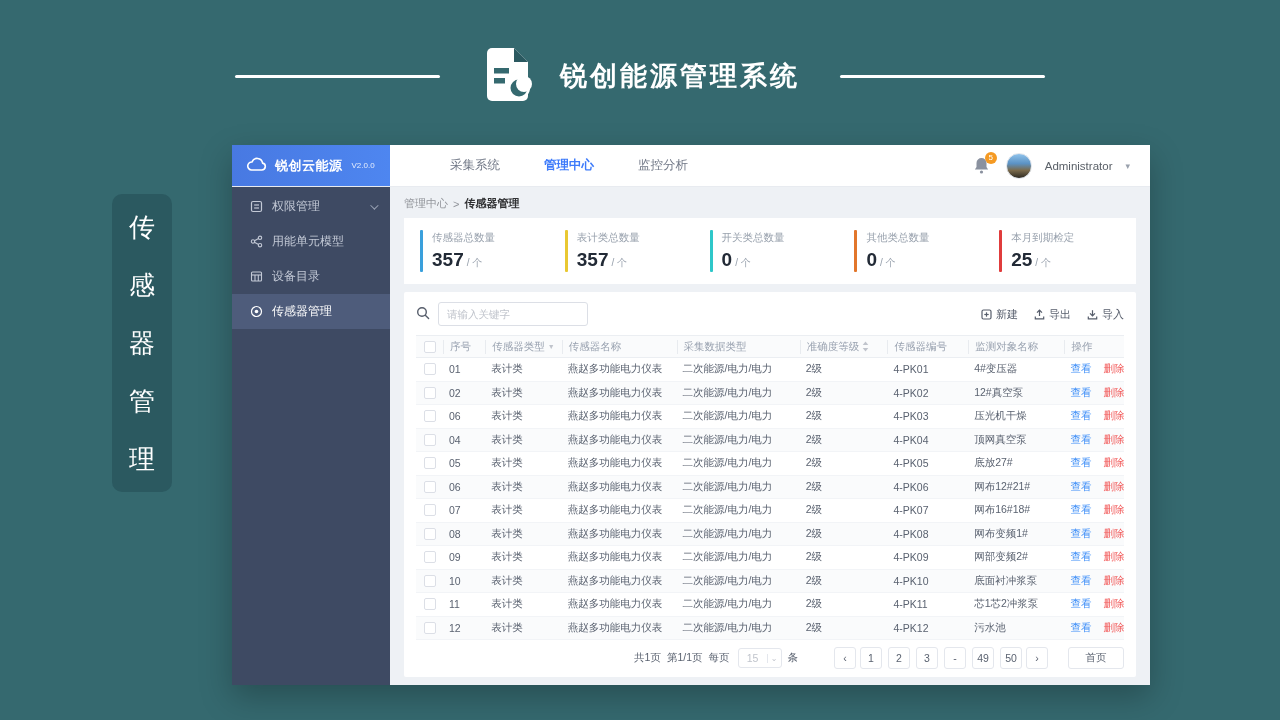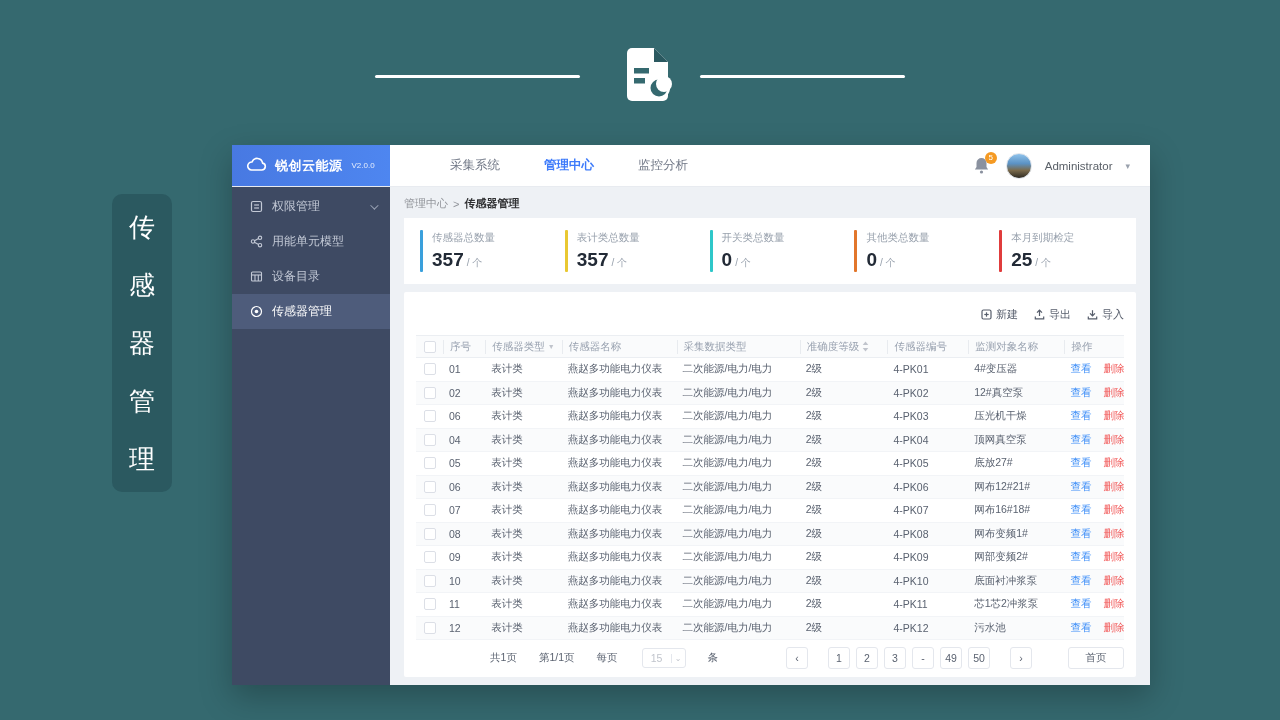--- a/index.html
+++ b/index.html
@@ -110,21 +110,21 @@
   .checkbox { width:12px; height:12px; border:1px solid #DCDFE6; border-radius:2px;
     background:#fff; cursor:pointer; }
   .link { background:none; border:none; font-size:10.5px; cursor:pointer; padding:0;
     font-family:"Liberation Sans", sans-serif; }
   .link.view { color:#3F8FF8; margin-right:9px; }
   .link.del  { color:#F25A5A; }
   .filter-glyph { color:#C0C4CC; font-size:7px; }
 
   
   .pagination { flex:none; margin-top:7px; display:flex; align-items:center;
-    justify-content:flex-end; gap:20px; color:#5A6270; font-size:10.5px; }
+    justify-content:flex-end; gap:4px; color:#5A6270; font-size:10.5px; }
   .pg-text { margin-right:2px; }
   .per-page-box { width:44px; height:20px; border:1px solid #E4E7ED; border-radius:3px;
     display:flex; align-items:center; background:#fff; cursor:pointer; margin:0 2px; }
   .per-page-box .pp-val { flex:1; text-align:center; color:#C0C4CC; }
   .per-page-box .pp-caret { width:14px; border-left:1px solid #E4E7ED; color:#C0C4CC;
     font-size:8px; text-align:center; }
   .pg-gap { width:26px; }
   .page-btn { min-width:22px; height:22px; border:1px solid #E4E7ED; border-radius:3px;
     background:#fff; color:#5A6270; font-size:10.5px; cursor:pointer;
     display:inline-flex; align-items:center; justify-content:center;
@@ -141,20 +141,21 @@
     <svg width="54" height="56" viewBox="0 0 54 56">
       <path d="M12 2 h22 l14 14 v34 a5 5 0 0 1 -5 5 h-31 a5 5 0 0 1 -5 -5 v-43 a5 5 0 0 1 5 -5 z" fill="#fff"></path>
       <path d="M34 2 l14 14 h-14 z" fill="#2B5960"></path>
       <rect x="14" y="22" width="15" height="5.5" fill="#35696F"></rect>
       <rect x="14" y="32" width="11" height="5.5" fill="#35696F"></rect>
       <circle cx="39" cy="42" r="11" fill="#fff"></circle>
       <circle cx="39" cy="42" r="8.5" fill="#35696F"></circle>
       <circle cx="44" cy="38" r="8" fill="#fff"></circle>
     </svg>
   </div>
+  <div class="deco-title">锐创能源管理系统</div>
   <div class="deco-line"></div>
 </div>
 
 <div class="side-tag">
 
 <span>传</span>
     <span>感</span>
     <span>器</span>
     <span>管</span>
     <span>理</span>
@@ -278,20 +279,29 @@
             <div class="stat-body">
               <div class="stat-label">本月到期检定</div>
               <div class="stat-value"><span>25</span><span class="stat-unit">/ 个</span></div>
             </div>
           </div>
         </div>
 
       <div class="table-card">
 
         <div class="toolbar">
+          <div class="search-wrap">
+            <span>
+              <svg width="14" height="14" viewBox="0 0 14 14">
+                <circle cx="6" cy="6" r="4.3" fill="none" stroke="#565D6B" stroke-width="1.4"></circle>
+                <line x1="9.3" y1="9.3" x2="12.6" y2="12.6" stroke="#565D6B" stroke-width="1.4" stroke-linecap="round"></line>
+              </svg>
+            </span>
+            <input class="search-input" type="text" placeholder="请输入关键字" style="">
+          </div>
           <div class="tool-btns">
             <button class="tool-btn">
               <svg width="11" height="11" viewBox="0 0 11 11">
                 <rect x="1" y="1" width="9" height="9" rx="1.5" fill="none" stroke="#565D6B" stroke-width="1.2"></rect>
                 <line x1="5.5" y1="3.3" x2="5.5" y2="7.7" stroke="#565D6B" stroke-width="1.2"></line>
                 <line x1="3.3" y1="5.5" x2="7.7" y2="5.5" stroke="#565D6B" stroke-width="1.2"></line>
               </svg>
               <span>新建</span>
             </button>
             <button class="tool-btn">

